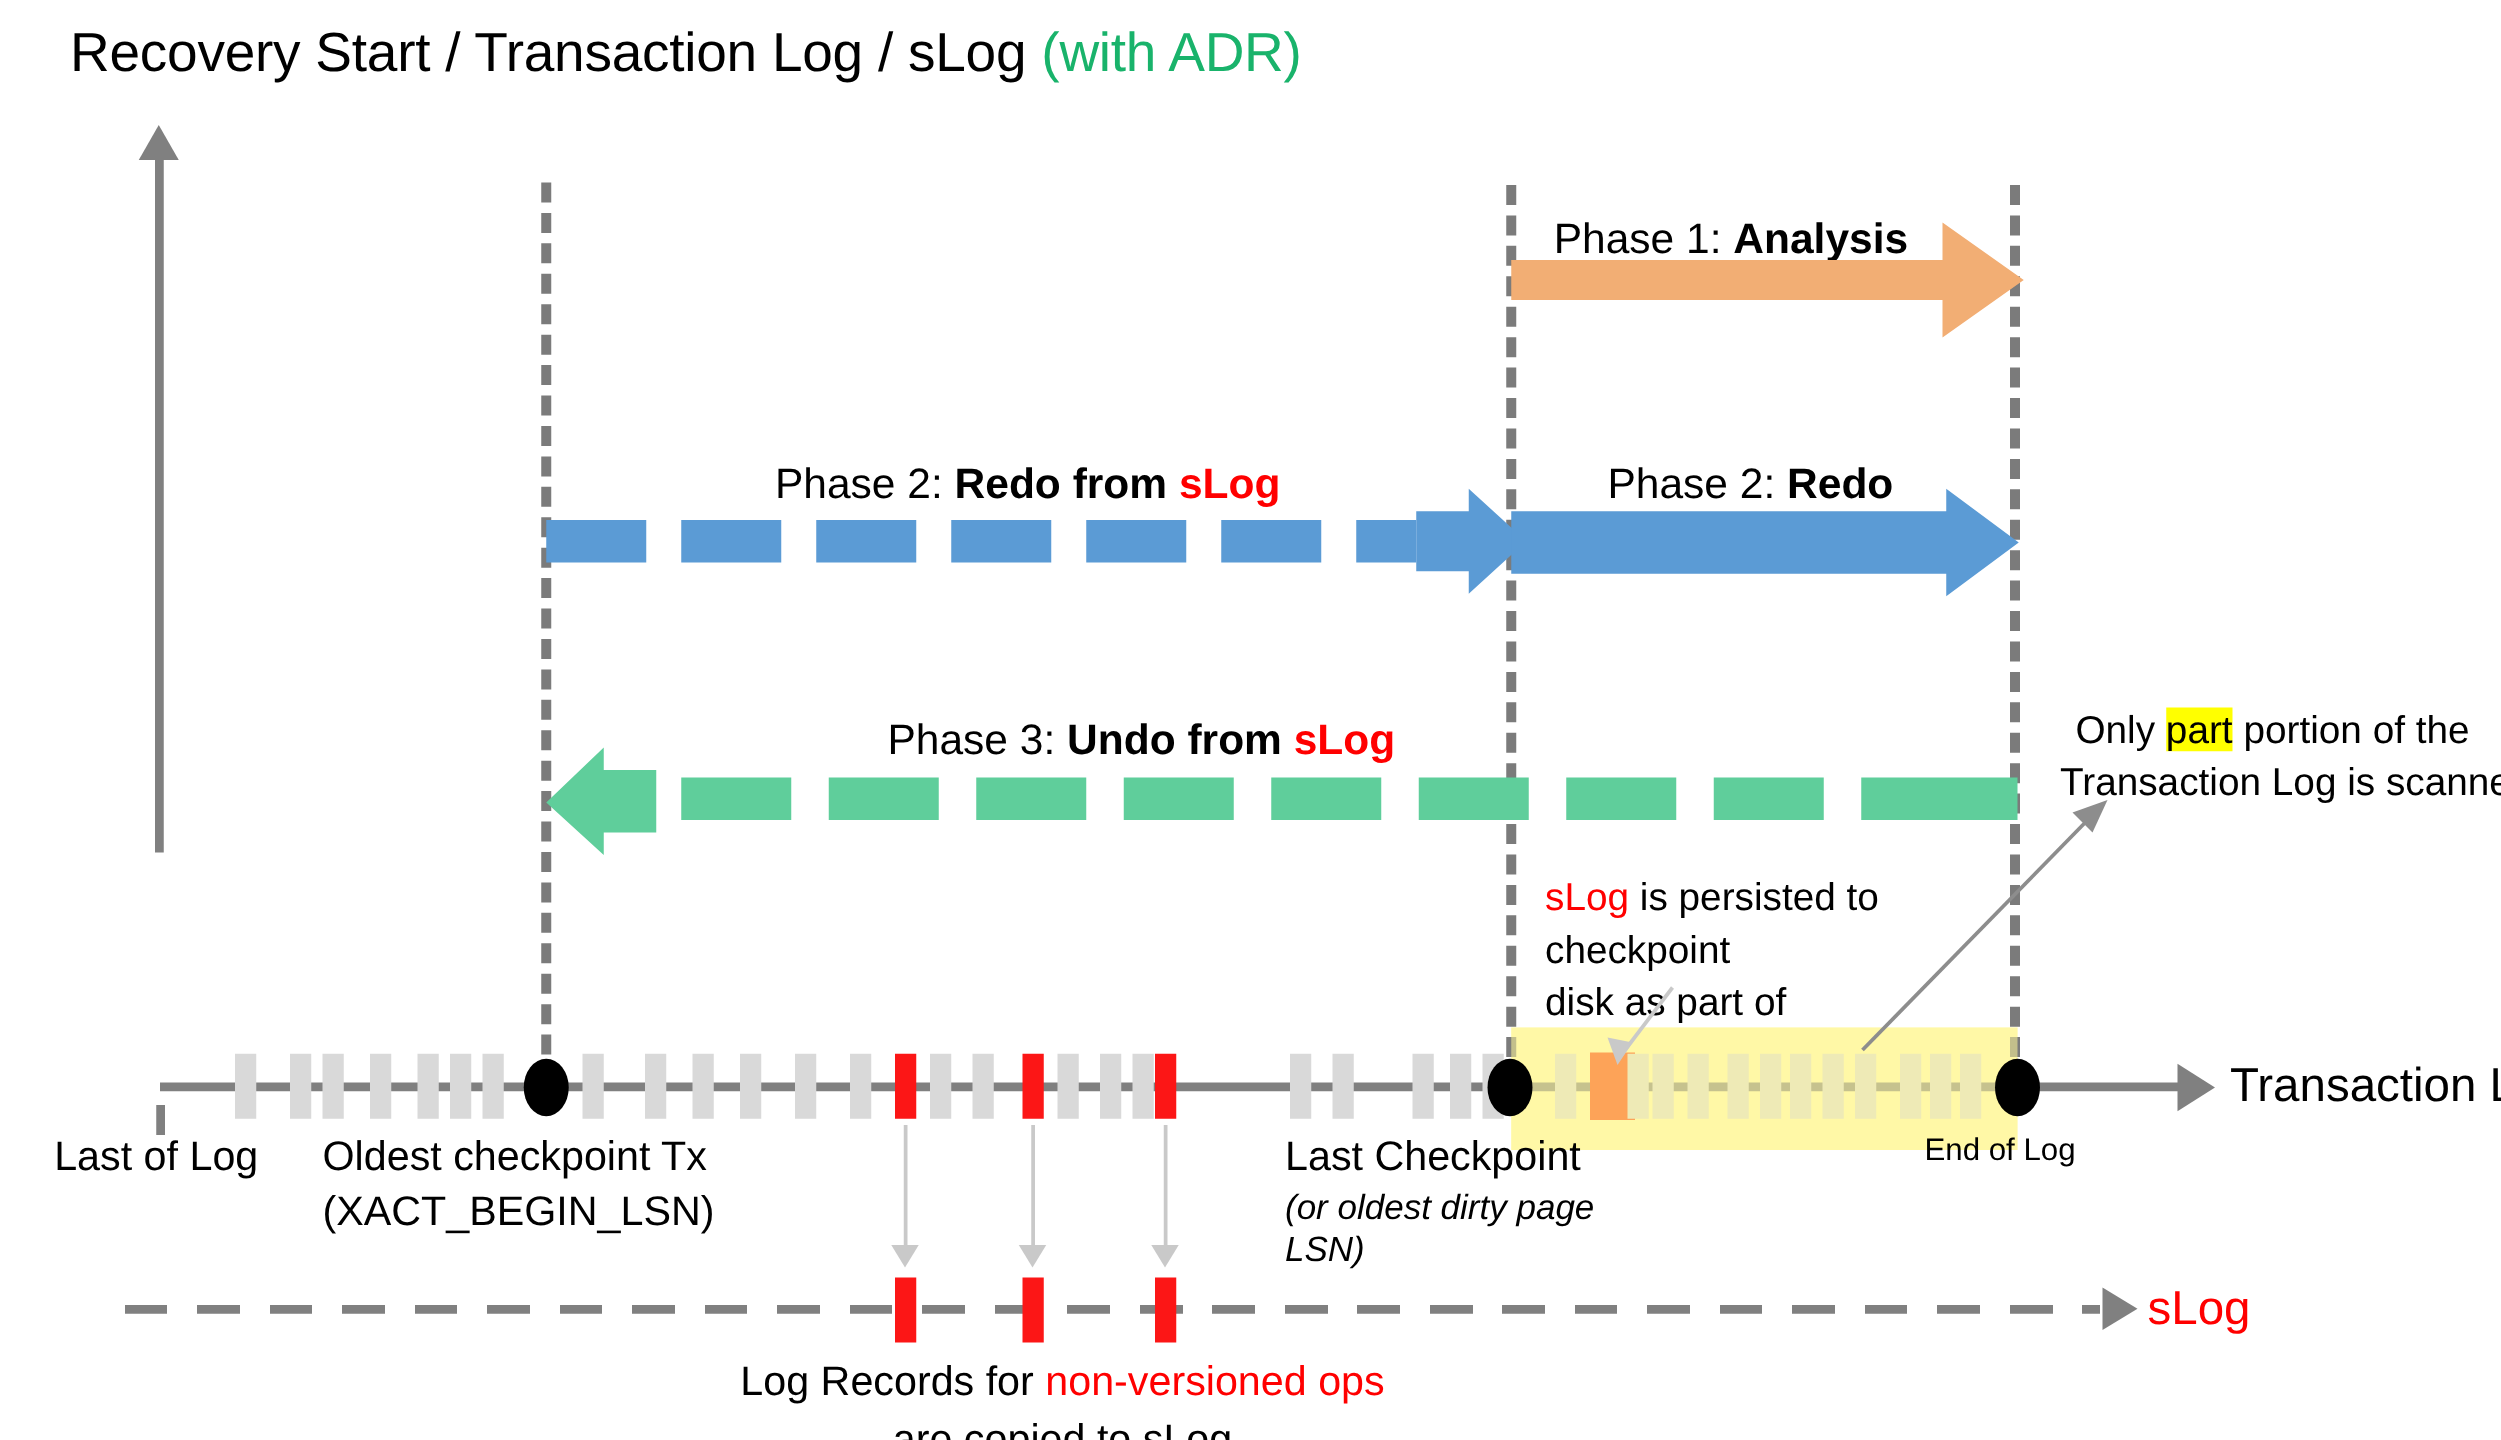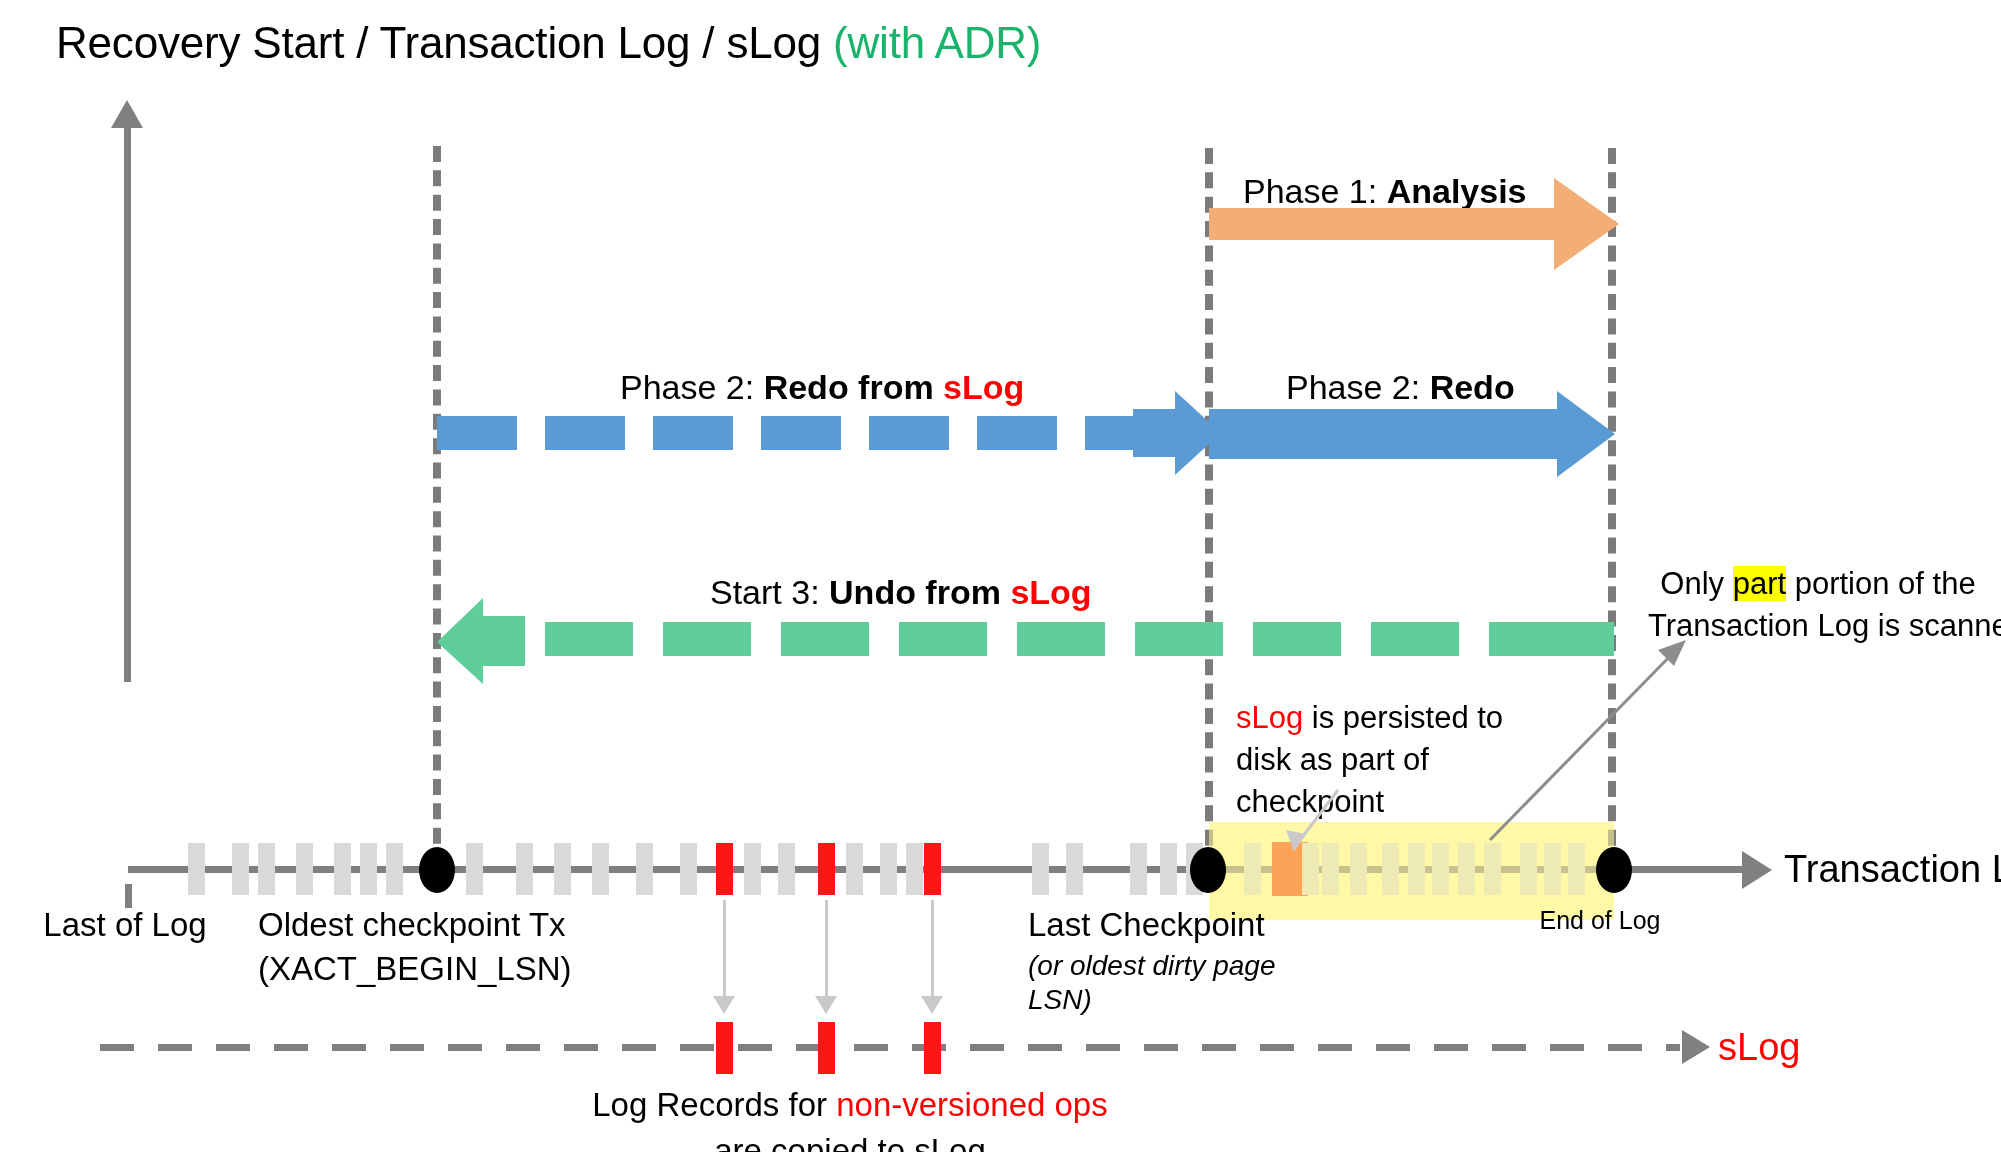--- a/index.html
+++ b/index.html
@@ -81,21 +81,21 @@
   <svg style="left:1133px;top:391px;" width="90" height="86" viewBox="0 0 90 86">
     <path d="M0,18 L42,18 L42,0 L88,42 L42,84 L42,66 L0,66 Z" fill="#5b9bd5"></path>
   </svg>
 </div>
 
 <div class="abs lbl" style="left:1286px;top:368px;font-size:34px;"><span>Phase 2: </span><b>Redo</b></div>
 <svg style="left:1209px;top:391px;" width="420" height="90" viewBox="0 0 420 90">
   <path d="M0,18 L348,18 L348,0 L406,43 L348,86 L348,68 L0,68 Z" fill="#5b9bd5"></path>
 </svg>
 
-<div class="abs lbl" style="left:710px;top:573px;font-size:34px;"><span>Start 3: </span><b>Undo from </b><b class="red">sLog</b></div>
+<div class="abs lbl" style="left:710px;top:573px;font-size:34px;"><span>Phase 3: </span><b>Undo from </b><b class="red">sLog</b></div>
 <div>
   <svg style="left:437px;top:598px;" width="90" height="88" viewBox="0 0 90 88">
     <path d="M88,18 L46,18 L46,0 L0,44 L46,86 L46,68 L88,68 Z" fill="#5fce9b"></path>
   </svg>
   <div class="abs seg" style="left:545px;top:622px;width:88px;background:#5fce9b;"></div>
   <div class="abs seg" style="left:663px;top:622px;width:88px;background:#5fce9b;"></div>
   <div class="abs seg" style="left:781px;top:622px;width:88px;background:#5fce9b;"></div>
   <div class="abs seg" style="left:899px;top:622px;width:88px;background:#5fce9b;"></div>
   <div class="abs seg" style="left:1017px;top:622px;width:88px;background:#5fce9b;"></div>
   <div class="abs seg" style="left:1135px;top:622px;width:88px;background:#5fce9b;"></div>
@@ -166,22 +166,22 @@
 <div class="abs ctr" style="left:1028px;top:906px;width:340px;">
   <div class="lbl">Last Checkpoint</div>
   <div class="lbl ital" style="margin-top:6px;">(or oldest dirty page</div>
   <div class="lbl ital" style="margin-top:2px;">LSN)</div>
 </div>
 
 <div class="abs lbl ctr" style="left:1450px;top:906px;width:300px;font-size:25px;">End of Log</div>
 
 <div class="abs ctr" style="left:1236px;top:700px;width:290px;">
   <div class="lbl" style="font-size:31px;"><span class="red">sLog</span><span> is persisted to</span></div>
+  <div class="lbl" style="font-size:31px;margin-top:6px;">checkpoint</div>
   <div class="lbl" style="font-size:31px;margin-top:6px;">disk as part of</div>
-  <div class="lbl" style="font-size:31px;margin-top:6px;">checkpoint</div>
 </div>
 <svg style="left:1280px;top:790px;" width="80" height="70">
   <line x1="58" y1="0" x2="14" y2="58" stroke="#c9c9c9" stroke-width="3"></line>
   <polygon points="14,62 6,40 26,44" fill="#c9c9c9"></polygon>
 </svg>
 
 <div class="abs" style="left:1648px;top:566px;width:340px;text-align:center;">
   <div class="lbl" style="font-size:31px;"><span>Only </span><span class="hl">part</span><span> portion of the</span></div>
   <div class="lbl" style="font-size:31px;margin-top:6px;">Transaction Log is scanned.</div>
 </div>

